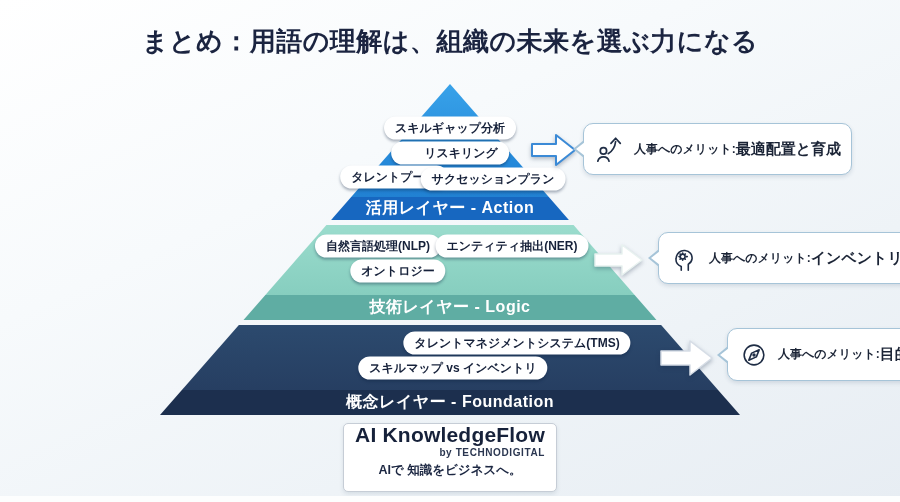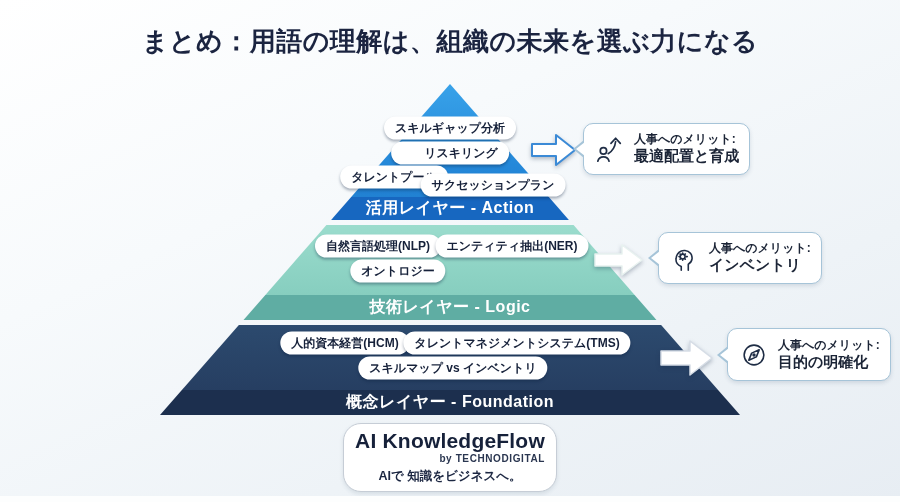--- a/index.html
+++ b/index.html
@@ -74,30 +74,30 @@
     border-top:9px solid transparent; border-bottom:9px solid transparent;
     border-right:11px solid #a6c4d8;
   }
   .callout::after {
     content:""; position:absolute; left:-8px; top:50%; transform:translateY(-50%);
     border-top:7px solid transparent; border-bottom:7px solid transparent;
     border-right:9px solid #ffffff;
   }
   .callout .icon { flex:0 0 auto; width:30px; height:30px; }
   .callout .icon svg { width:30px; height:30px; display:block; }
-  .co-text { display:flex; flex-direction:column; line-height:1.25; }
+  .co-text { display:flex; flex-direction:row; line-height:1.25;align-items:center; }
   .co-heading { font-size:12px; font-weight:700; color:#1b2436; white-space:nowrap; }
   .co-benefit { font-size:15px; font-weight:800; color:#1b2436; white-space:nowrap; }
 
   
   .logo-box {
     position:absolute; left:343px; top:423px; width:214px; height:69px;
-    background:#ffffff; border:1px solid #c6cdd6; border-radius:18px;
+    background:#ffffff; border:1px solid #c6cdd6; border-radius:5px;
     box-shadow:0 2px 4px rgba(40,70,100,.12);
-    display:flex; flex-direction:column; align-items:center; justify-content:center;
+    display:flex; flex-direction:column; align-items:center; justify-content:flex-start;
   }
   .brand-wrap { display:flex; flex-direction:column; align-items:flex-end; }
   .brand { font-size:21px; font-weight:800; color:#16213a; line-height:1.05; letter-spacing:0.2px; }
   .byline { font-size:10px; font-weight:700; color:#2a3650; letter-spacing:0.6px; margin-top:1px; }
   .tagline { font-size:12.5px; font-weight:700; color:#1c2742; margin-top:4px; }
 </style>
 </head>
 <body>
 
 <div class="stage">
@@ -122,27 +122,26 @@
       <div class="band">
         <span class="band-label">概念レイヤー - Foundation</span>
       </div>
     </div>
 
     <div class="pills">
 
       <span class="pill" style="left:290px; top:44px;">スキルギャップ分析</span>
       <span class="pill" style="left:290px; top:69px;padding-left:33px;">リスキリング</span>
       <span class="pill" style="left:234px; top:93px;">タレントプール</span>
-      <span class="pill" style="left:333px; top:101px;">サクセッションプラン</span>
+      <span class="pill" style="left:333px; top:95px;">サクセッションプラン</span>
 
       <span class="pill" style="left:218px; top:162px;">自然言語処理(NLP)</span>
       <span class="pill" style="left:238px; top:187px;">オントロジー</span>
       <span class="pill" style="left:352px; top:162px;">エンティティ抽出(NER)</span>
 
-      <span class="pill" style="left:185px; top:259px;">人的資本経営(HCM)</span>
       <span class="pill" style="left:357px; top:259px;">タレントマネジメントシステム(TMS)</span>
       <span class="pill" style="left:293px; top:284px;">スキルマップ vs インベントリ</span>
     </div>
   </div>
 
   <div class="block-arrow" style="left:531px; top:132px;">
     <svg width="46" height="36" viewBox="0 0 46 36">
       <polygon points="1,12 25,12 25,3 44,18 25,33 25,24 1,24" fill="#ffffff" stroke="#3b8ad6" stroke-width="2" stroke-linejoin="round"></polygon>
     </svg>
   </div>

